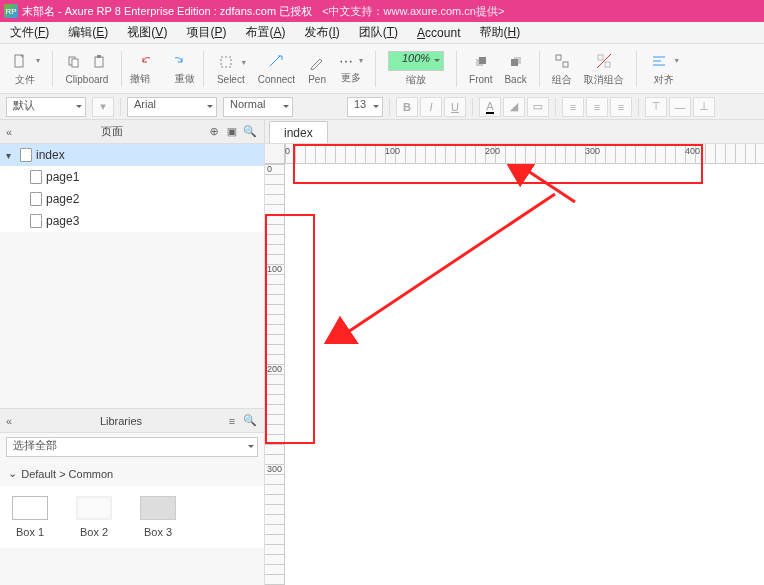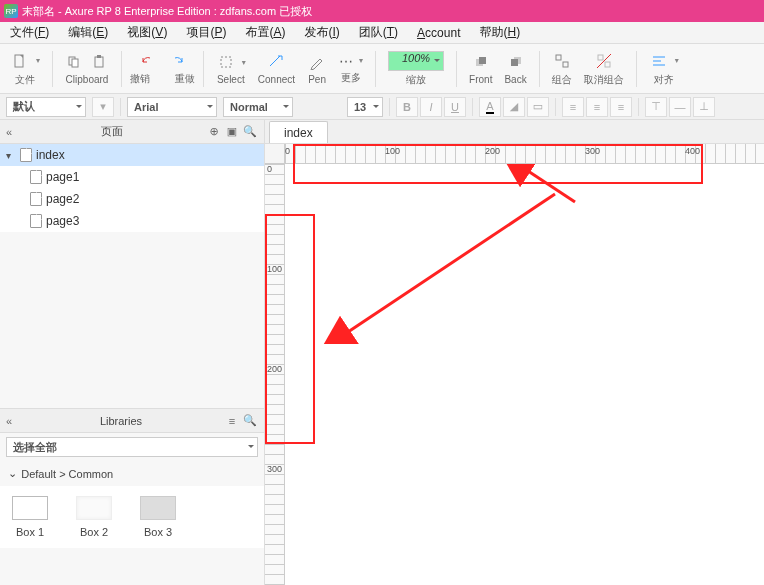--- a/index.html
+++ b/index.html
@@ -22,21 +22,21 @@
 .tb-ico { width: 20px; height: 20px; display: flex; align-items: center; justify-content: center; color: #888; }
 .tb-ico svg, .tb-ico span { width: 16px; height: 16px; }
 .tb-caret { font-size: 8px; color: #888; margin-left: 2px; }
 .tb-txt { font-size: 10px; color: #555; }
 .tb-mini { display:flex; flex-direction:column; align-items:center; font-size:10px; color:#666;}
 .tb-mini .row{display:flex;gap:11px;}
 .zoom-box { width: 56px; height: 20px; border: 1px solid #ccc; background: #86efac; display: flex; align-items: flex-start; justify-content: center; font-size: 11px; position: relative; font-style: italic; }
 .zoom-box::after { content: ""; position: absolute; right: 3px; top: 7px; border: 3px solid transparent; border-top-color: #666; }
 
 .formatbar { height: 26px; background: #f1f1f1; border-bottom: 1px solid #ddd; display: flex; align-items: center; padding: 0 6px; gap: 6px; }
-.combo { height: 20px; border: 1px solid #ccc; background: #fff; display: flex; align-items: center; padding: 0 14px 0 6px; font-size: 11px; color: #555; position: relative; min-width: 50px; font-weight: bold; }
+.combo { height: 20px; border: 1px solid #ccc; background: #fff; display: flex; align-items: flex-start; padding: 0 14px 0 6px; font-size: 11px; color: #555; position: relative; min-width: 50px; }
 .combo::after { content: ""; position: absolute; right: 3px; top: 7px; border: 3px solid transparent; border-top-color: #666; }
 .fb-btn { width: 22px; height: 20px; border: 1px solid #ddd; background: #fafafa; display: flex; align-items: center; justify-content: center; font-size: 11px; color: #aaa; }
 .fb-group { display: flex; gap: 2px; }
 .fb-sep { width: 1px; height: 18px; background: #ddd; }
 
 .main { display: flex; height: calc(585px - 22px - 22px - 50px - 26px); }
 .leftpane { width: 265px; border-right: 1px solid #ddd; display: flex; flex-direction: column; background: #f7f7f7; }
 .panel-head { height: 24px; border-bottom: 1px solid #ddd; display: flex; align-items: center; padding: 0 6px; background: #efefef; font-size: 11px; color: #444; }
 .panel-head .title { flex: 1; text-align: center; }
 .panel-head .ico { width: 16px; height: 16px; display: flex; align-items: center; justify-content: center; color: #666; margin-left: 2px; }
@@ -74,20 +74,21 @@
 .arrow-svg { position:absolute; pointer-events:none; }
 </style>
 </head>
 <body>
 
 <div class="titlebar">
   <div class="logo">
       <span>RP</span>
     </div>
   <span class="title">末部名 - Axure RP 8 Enterprise Edition : zdfans.com 已授权</span>
+  <span class="hint">&lt;中文支持：www.axure.com.cn提供&gt;</span>
 </div>
 
 <div class="menubar">
   <span class="menu"><span>文件(</span><u>F</u><span>)</span></span>
   <span class="menu"><span>编辑(</span><u>E</u><span>)</span></span>
   <span class="menu"><span>视图(</span><u>V</u><span>)</span></span>
   <span class="menu"><span>项目(</span><u>P</u><span>)</span></span>
   <span class="menu"><span>布置(</span><u>A</u><span>)</span></span>
   <span class="menu"><span>发布(</span><u>I</u><span>)</span></span>
   <span class="menu"><span>团队(</span><u>T</u><span>)</span></span>

